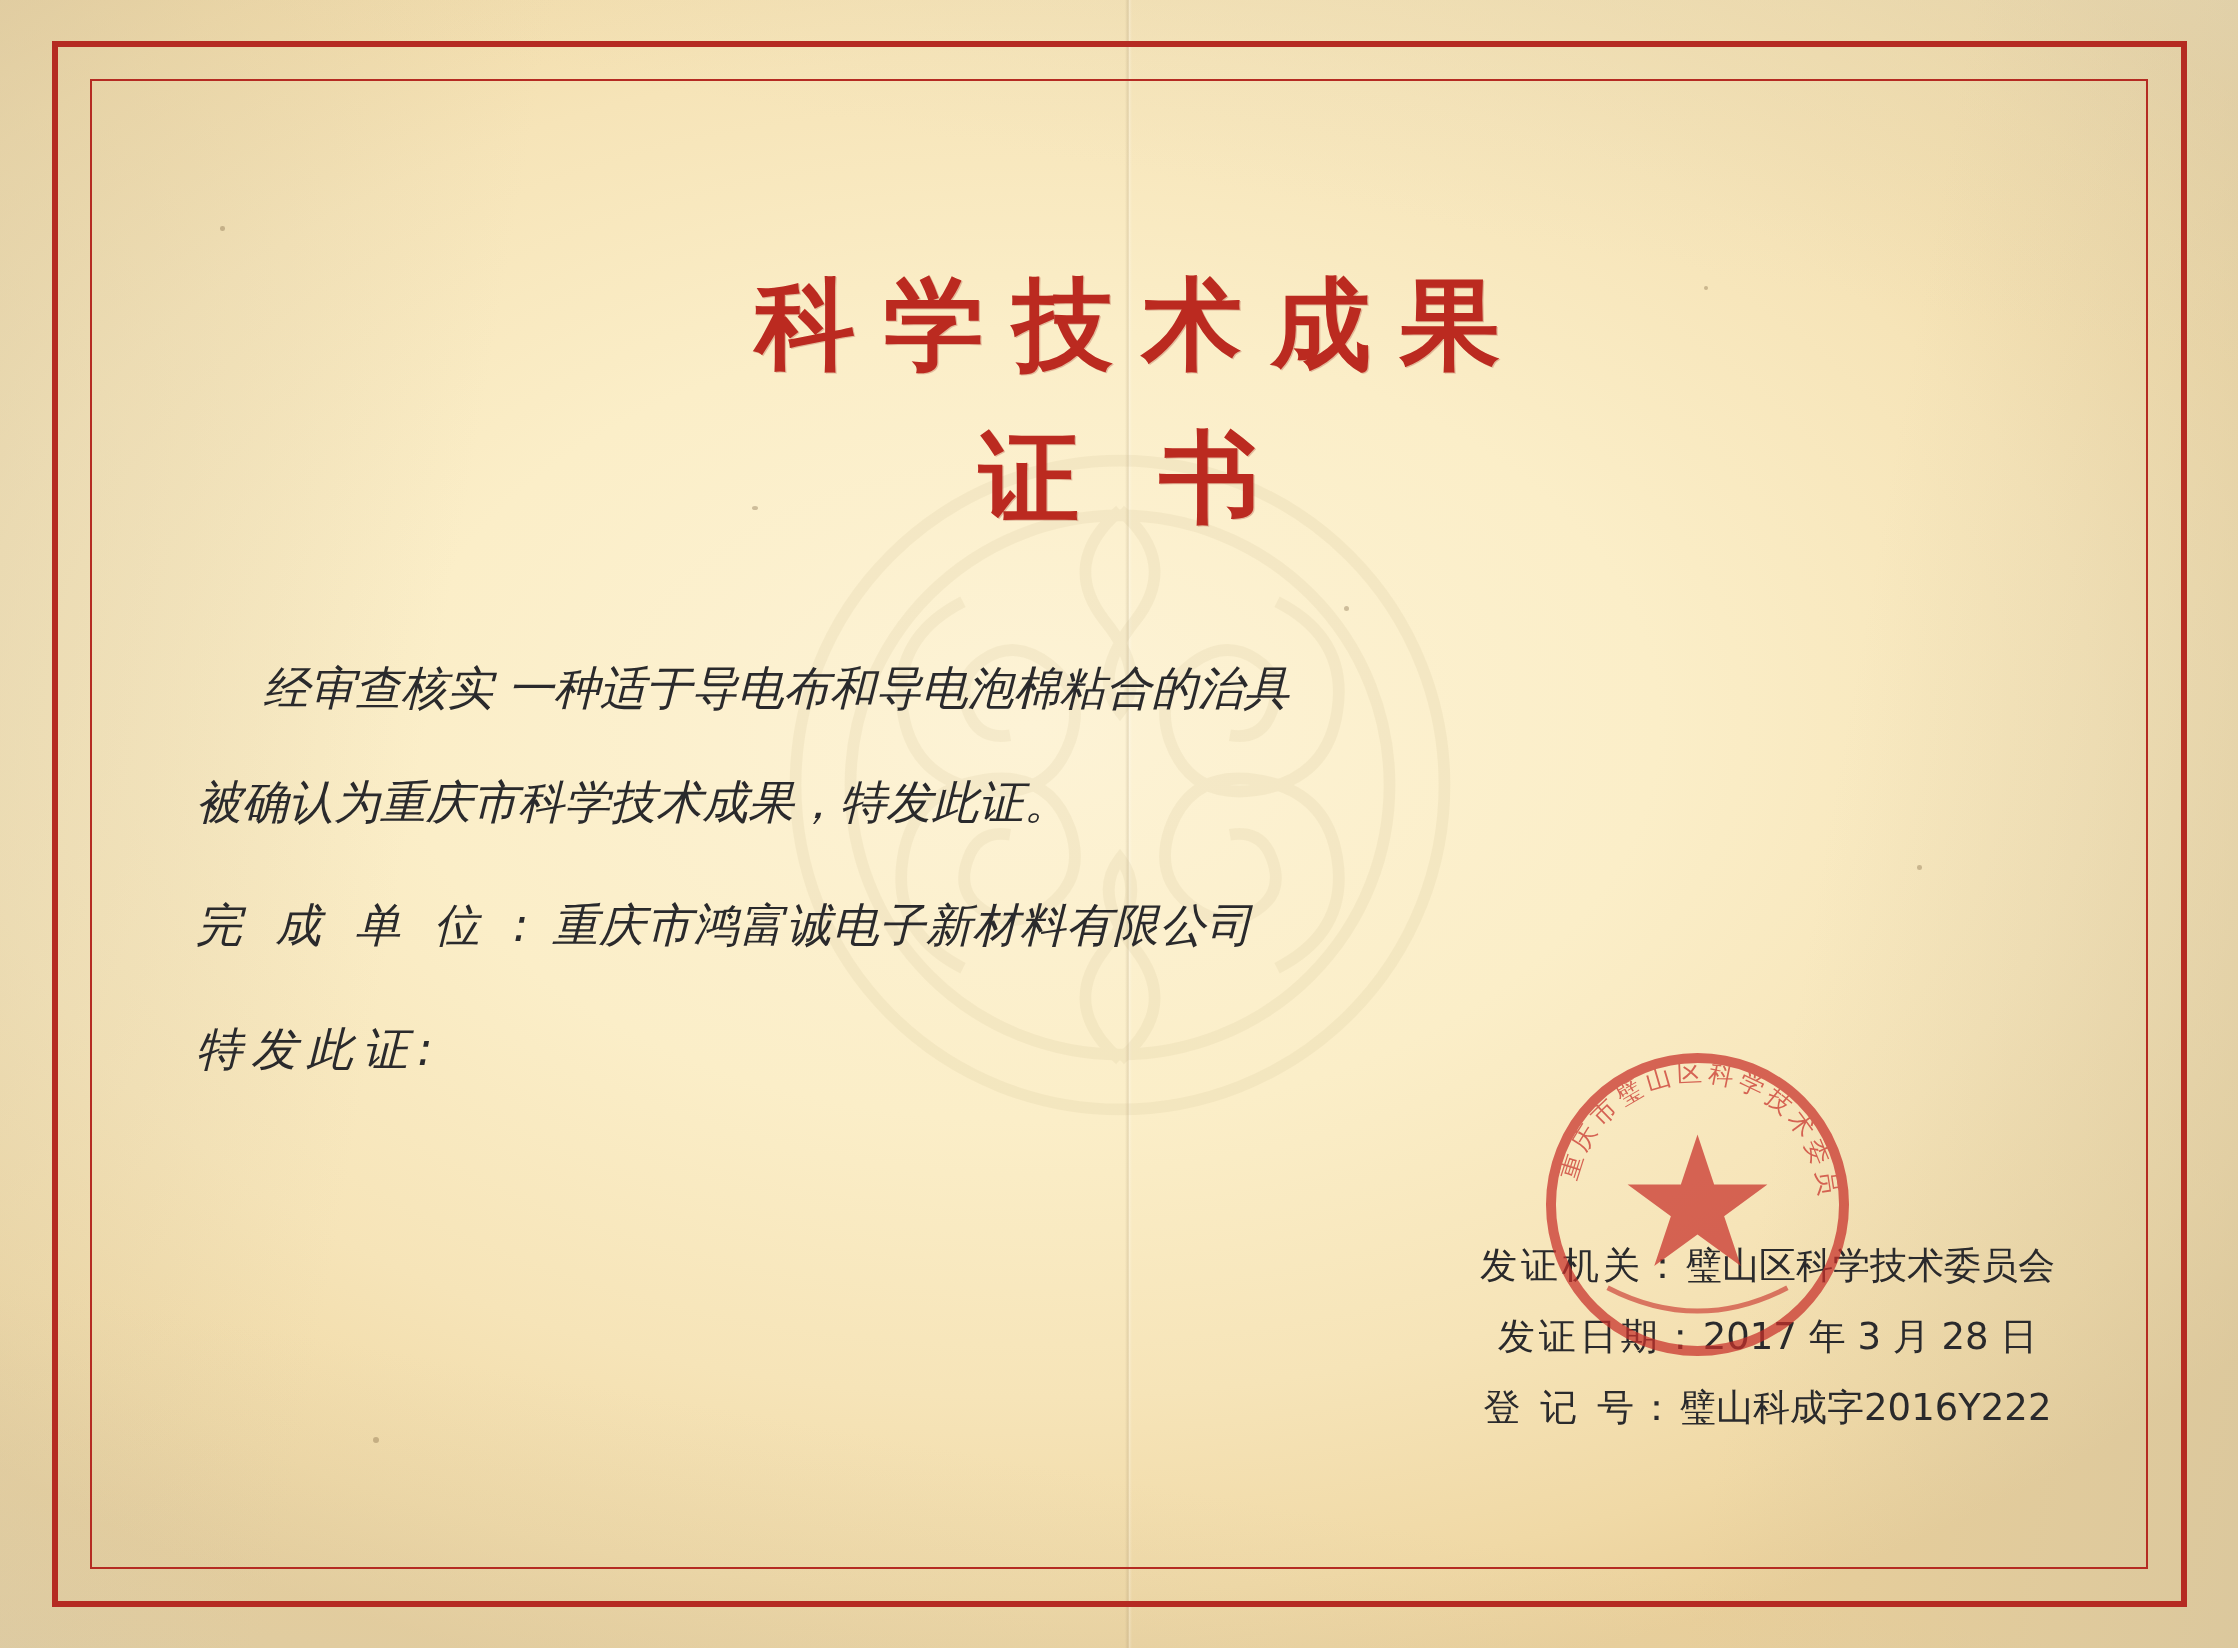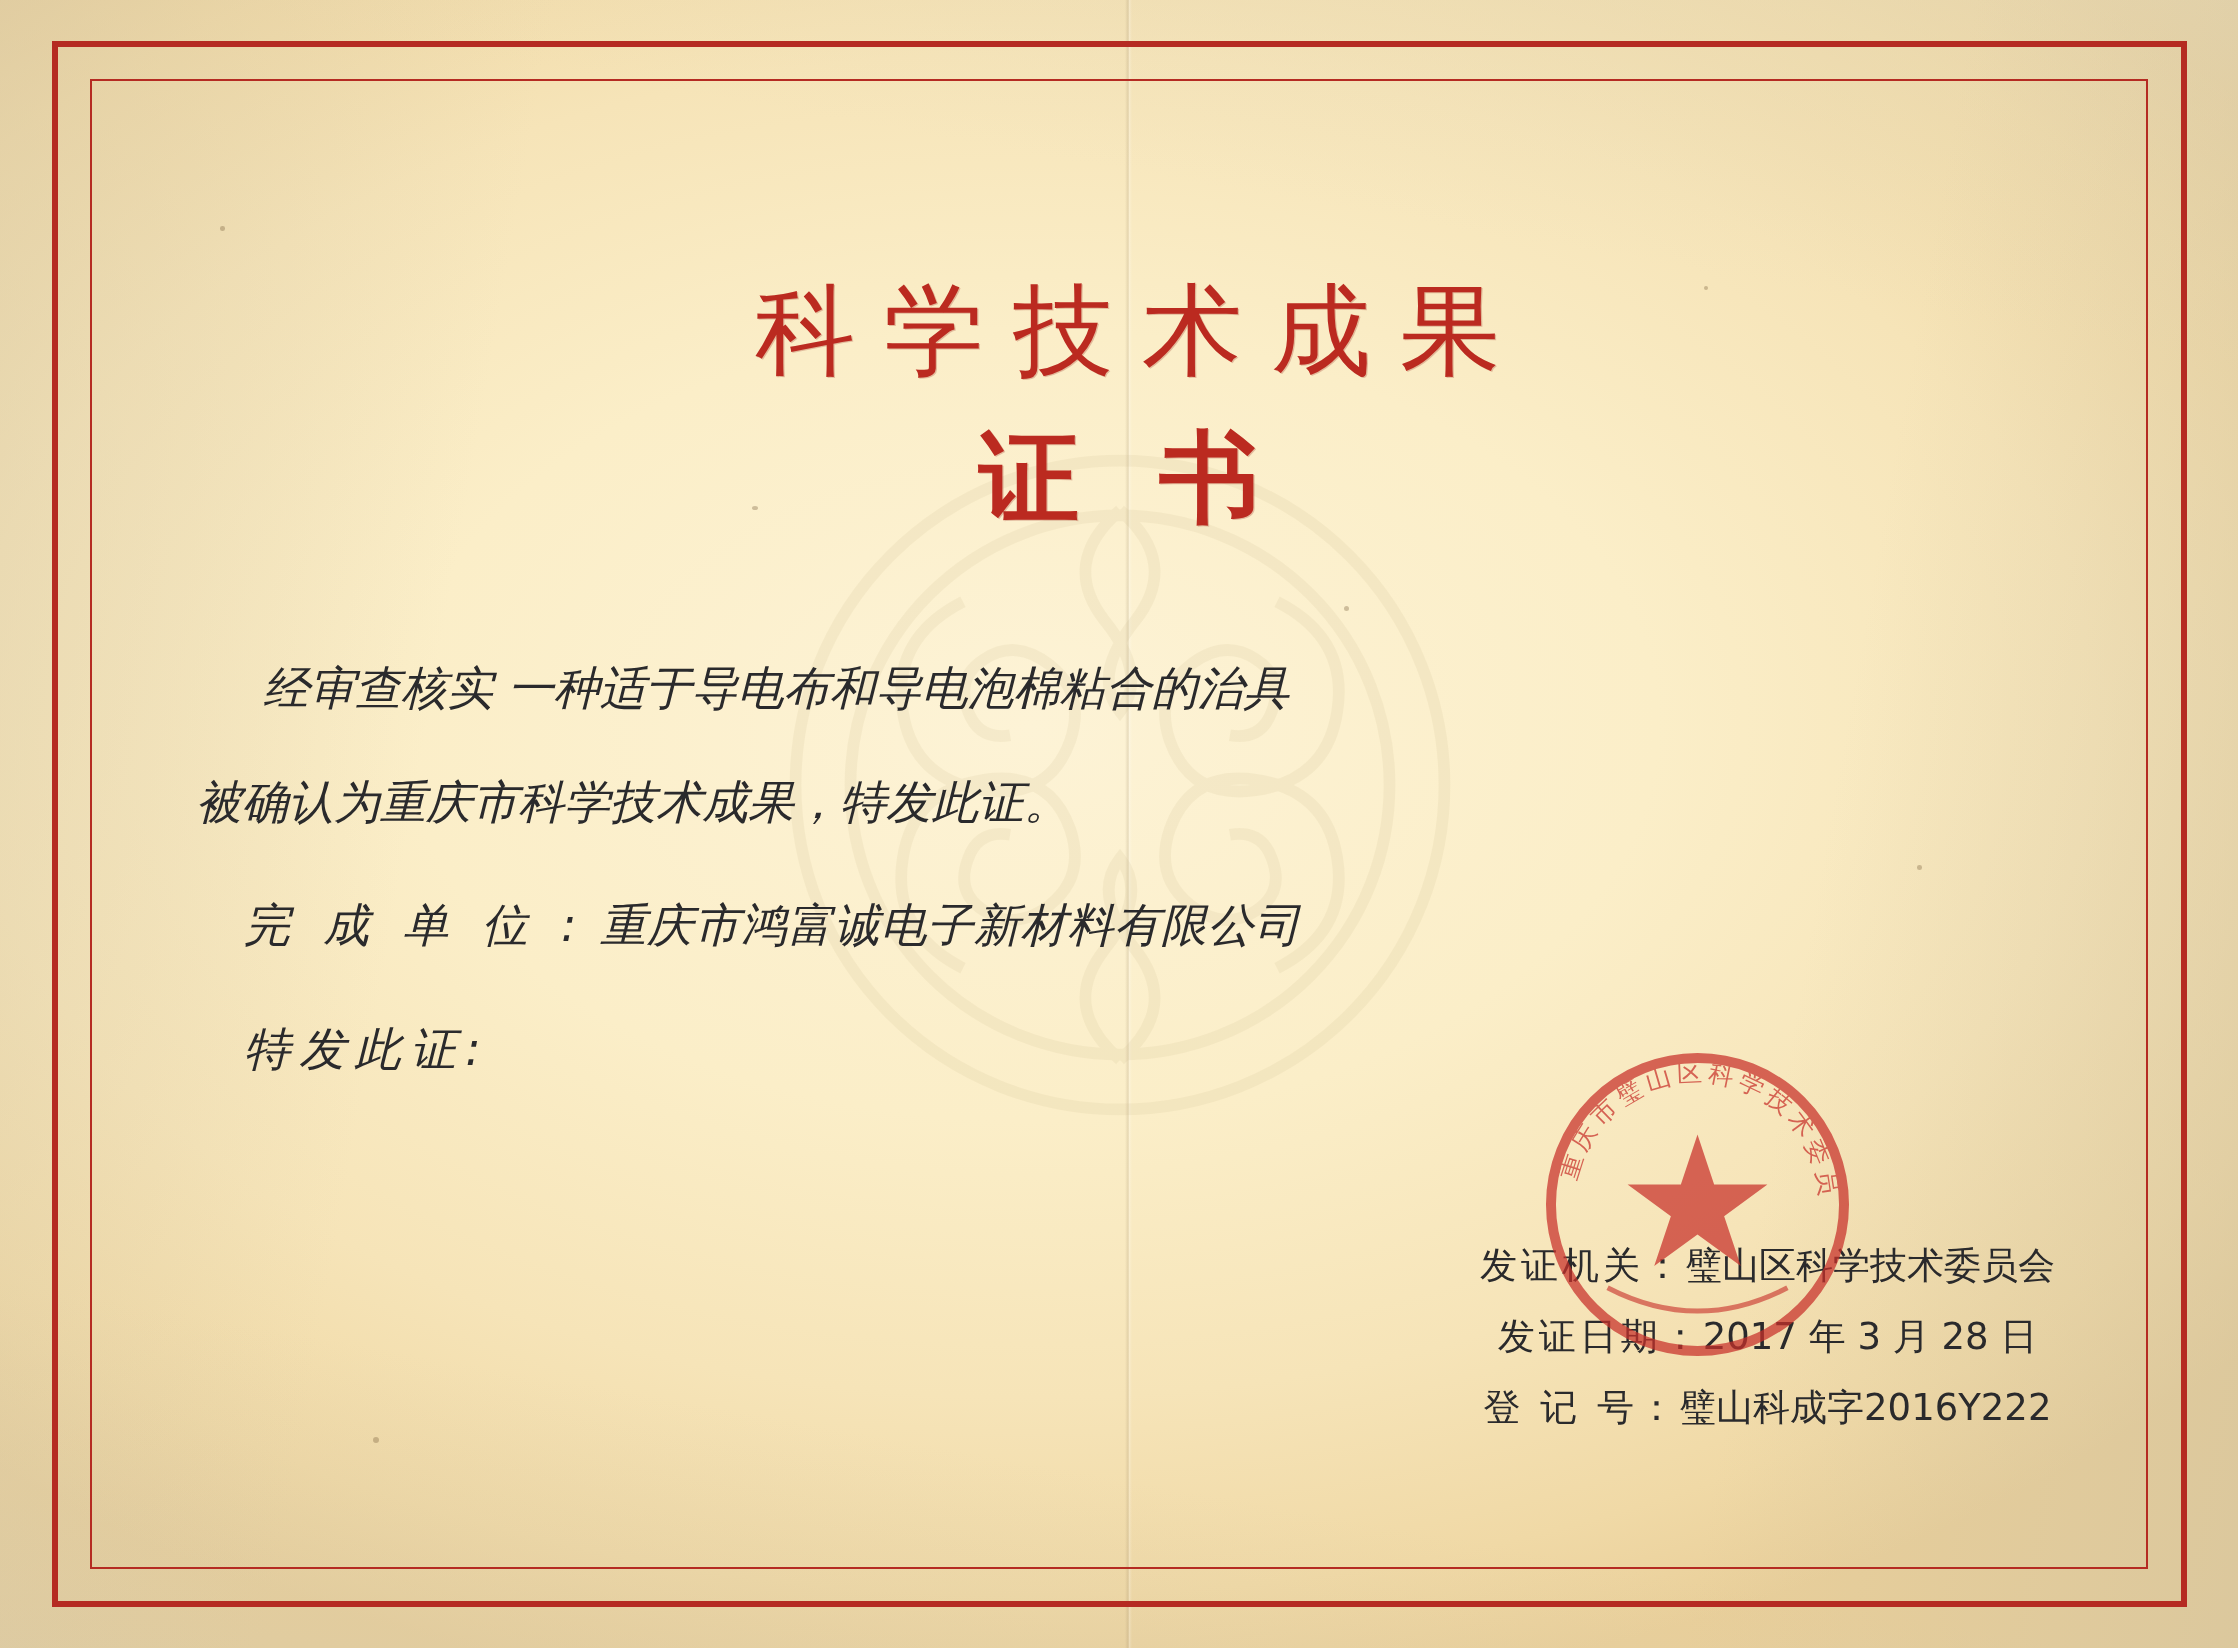--- a/index.html
+++ b/index.html
@@ -73,26 +73,26 @@
     left: 90px;
     top: 79px;
     right: 91px;
     bottom: 79px;
   }
 
   .title-main {
     position: absolute;
     left: 0;
     right: 0;
-    top: 186px;
+    top: 180px;
     text-align: center;
     color: #bb2a20;
     font-family: "DejaVu Serif", "Liberation Serif", serif;
     font-size: 100px;
-    font-weight: 400;
+    font-weight: 700;
     letter-spacing: 29px;
     text-indent: 29px;
     text-shadow: 1.3px 1.3px 0 rgba(150,30,20,0.25);
     padding-left: 17px;
   }
   .title-sub {
     position: absolute;
     left: 0;
     right: 0;
     top: 333px;
@@ -114,21 +114,20 @@
     color: #2a2a2c;
     font-size: 46px;
     line-height: 114px;
     font-family: "DejaVu Sans", "Liberation Sans", sans-serif;
     font-style: italic;
   }
   .line-1 { text-indent: 67px; }
   .line-2 { }
   .row-label {
     letter-spacing: 9.3px;
-    margin-left: 48px;
   }
   .line-3, .line-4 {
     margin-top: 9.3px;
   }
   .value-strong {
     letter-spacing: 0.7px;
   }
 
   .issue-block {
     position: absolute;

